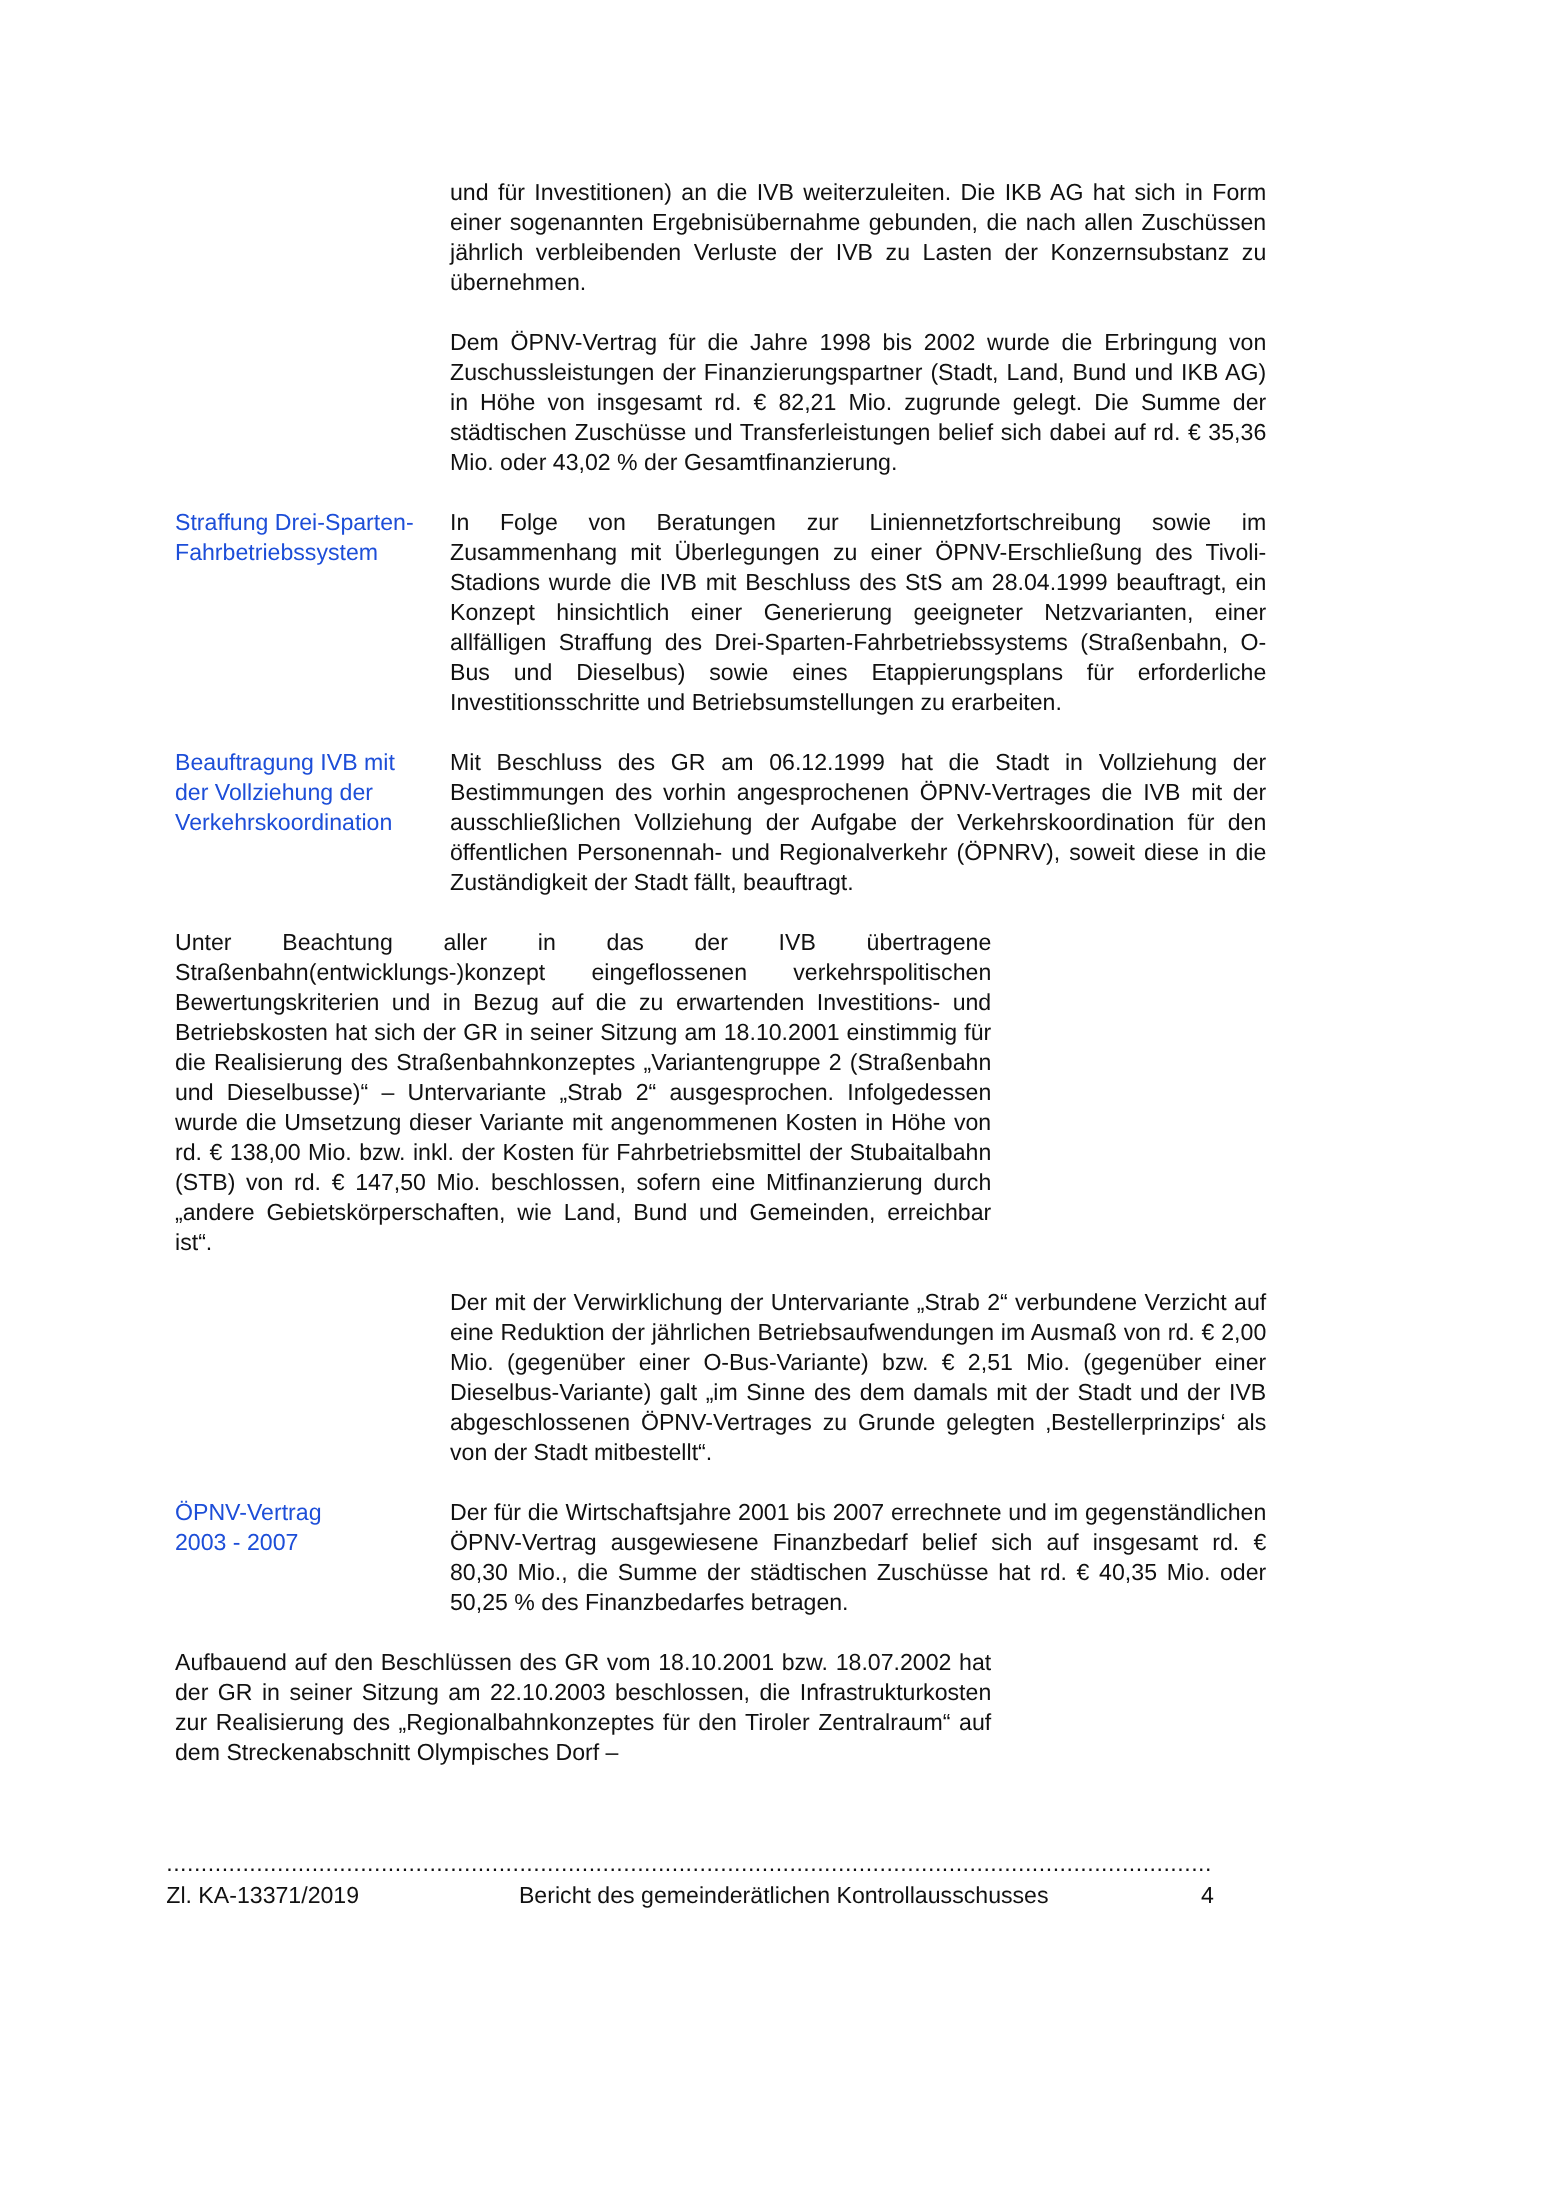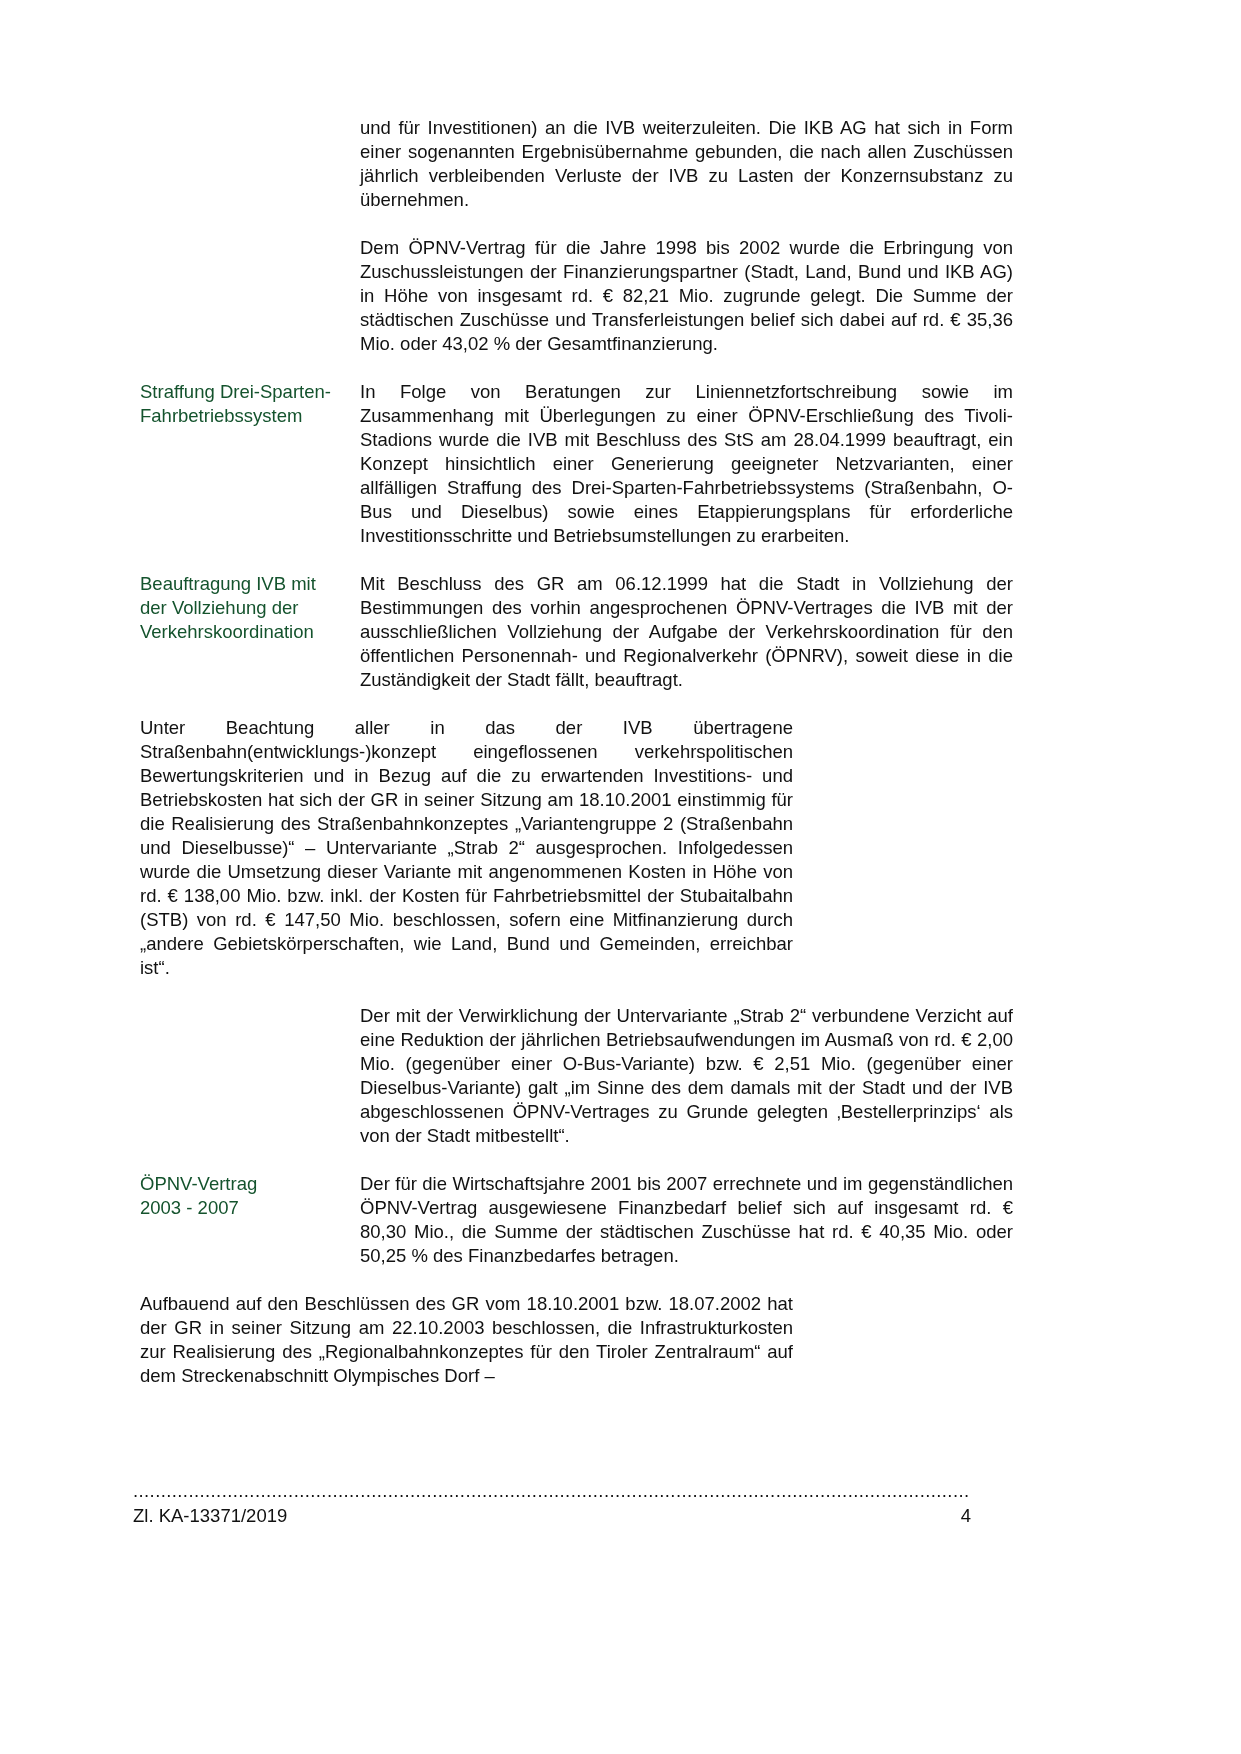--- a/index.html
+++ b/index.html
@@ -9,36 +9,36 @@
     width: 1241px;
     height: 1754px;
     background: #ffffff;
     font-family: "Liberation Sans", "DejaVu Sans", sans-serif;
     color: #111111;
     overflow: hidden;
   }
   .content {
     position: absolute;
     left: 140px;
-    top: 116px;
+    top: 142px;
     width: 873px;
   }
   .section-row {
     display: flex;
     align-items: flex-start;
     margin-bottom: 24px;
   }
   .margin-col {
     flex: 0 0 220px;
     width: 220px;
     padding-right: 10px;
   }
   .margin-label {
     display: block;
-    color: #14532d;
+    color: #1d4ed8;
     font-size: 18.5px;
     line-height: 24px;
     white-space: pre-line;
   }
   .par {
     width: 653px;
     font-size: 18.5px;
     line-height: 24px;
     text-align: justify;
   }
@@ -129,17 +129,18 @@
     <section class="section-row">
       <p class="par">Aufbauend auf den Beschlüssen des GR vom 18.10.2001 bzw. 18.07.2002 hat der GR in seiner Sitzung am 22.10.2003 beschlossen, die Infrastrukturkosten zur Realisierung des „Regionalbahnkonzeptes für den Tiroler Zentralraum“ auf dem Streckenabschnitt Olympisches Dorf –</p>
     </section>
 
   </main>
 
   <footer class="footer">
     <div class="dots">........................................................................................................................................................................................................</div>
     <div class="footer-row">
       <span class="footer-ref">Zl. KA-13371/2019</span>
+      <span class="footer-title">Bericht des gemeinderätlichen Kontrollausschusses</span>
       <span class="footer-page">4</span>
     </div>
   </footer>
 
 </div>
 
 </body></html>

